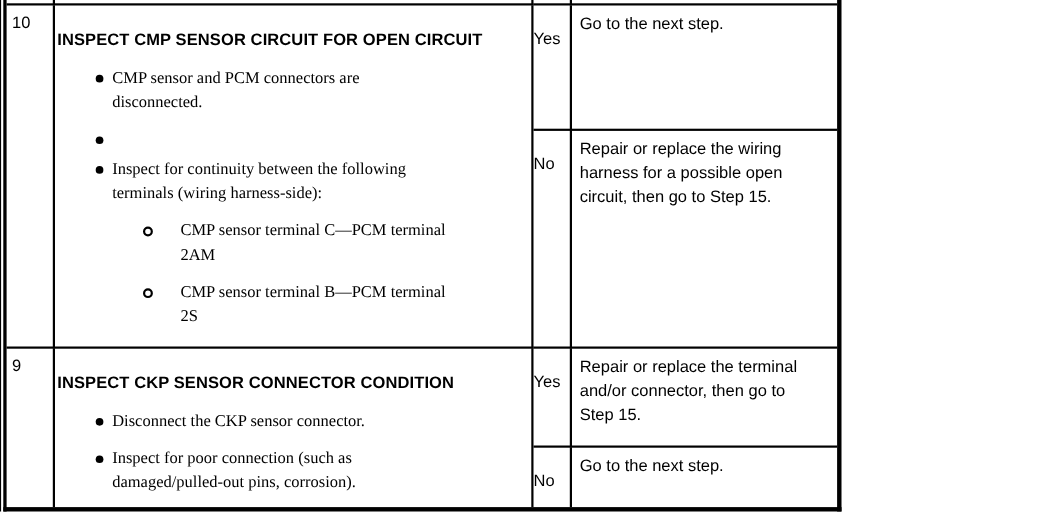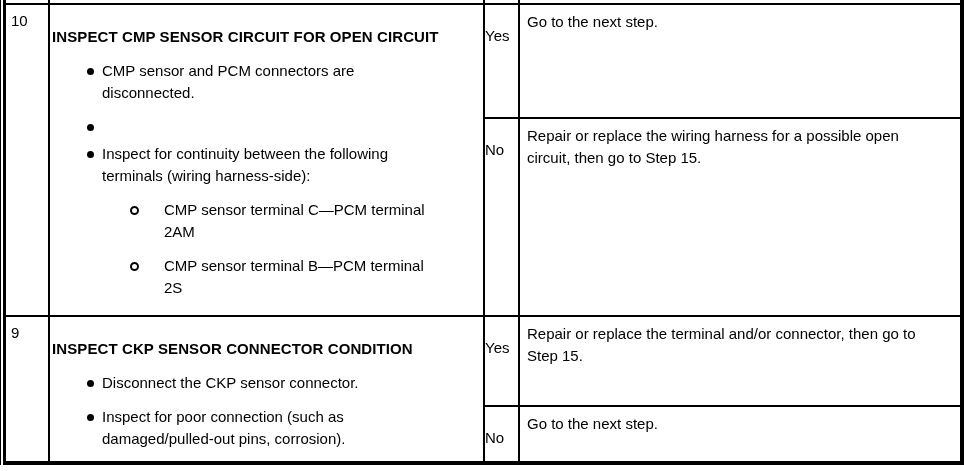--- a/index.html
+++ b/index.html
@@ -17,21 +17,21 @@
   }
   
   .frame {
     box-sizing: border-box;
     width: 964px;
     border-left: 1px solid #000;
     padding-left: 2px;
   }
   .ttable {
     box-sizing: border-box;
-    width: 961px;
+    width: 762px;
     display: grid;
     grid-template-columns: 44px 435px 35px 1fr;
     grid-template-rows: 5px 114px 198px 90px 54px;
     border-left: 3px solid #000;
     border-right: 4px solid #000;
     border-bottom: 4px solid #000;
     background: #fff;
     font-size: 15px;
     line-height: 22px;
   }
@@ -47,21 +47,21 @@
   .row2 { grid-row: 2; }
   .row3 { grid-row: 3; }
   .row4 { grid-row: 4; }
   .row5 { grid-row: 5; }
   .rows23 { grid-row: 2 / 4; }
   .rows45 { grid-row: 4 / 6; }
 
   .stepcell { padding: 5px 2px 0 5px; }
   .actioncell { padding: 21px 8px 0 2px; }
   .action-title { font-weight: bold; letter-spacing: 0.1px; }
-  .item { display: flex; margin-top: 12px; }
+  .item { display: flex; margin-top: 12px; font-family: Liberation Serif, serif; }
   .item .txt { white-space: pre-line; }
   .l1 { padding-left: 35px; }
   .l1 .txt { margin-left: 8px; max-width: 352px; }
   .l2 { padding-left: 78px; }
   .l2 .txt { margin-left: 25px; max-width: 290px; }
   .item:first-of-type { margin-top: 14px; }
 
   .dot {
     flex: none;
     width: 7px; height: 7px;

